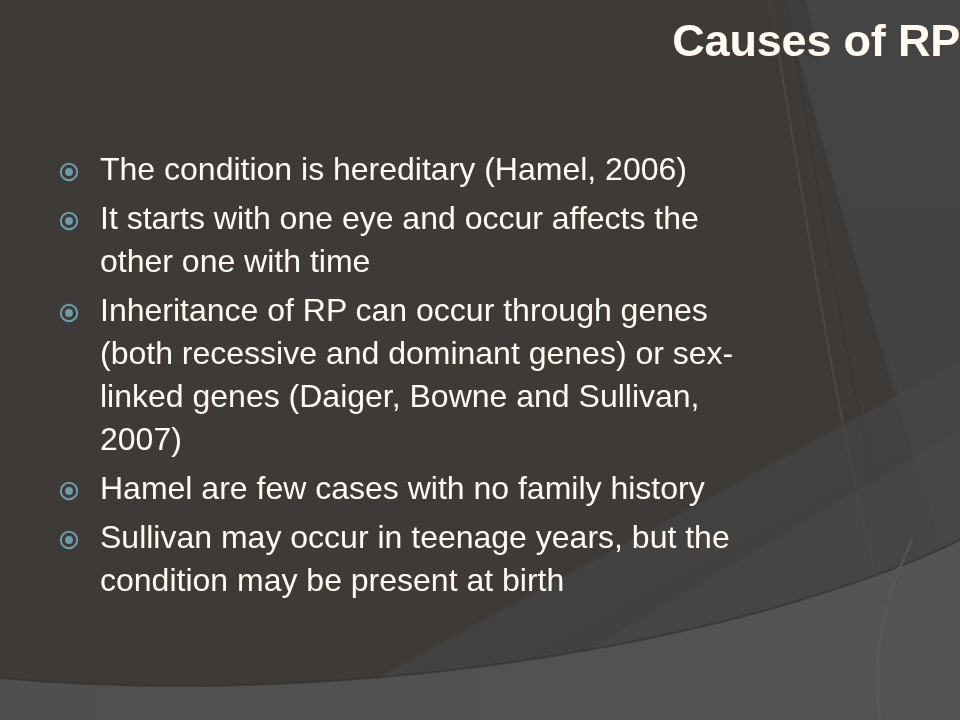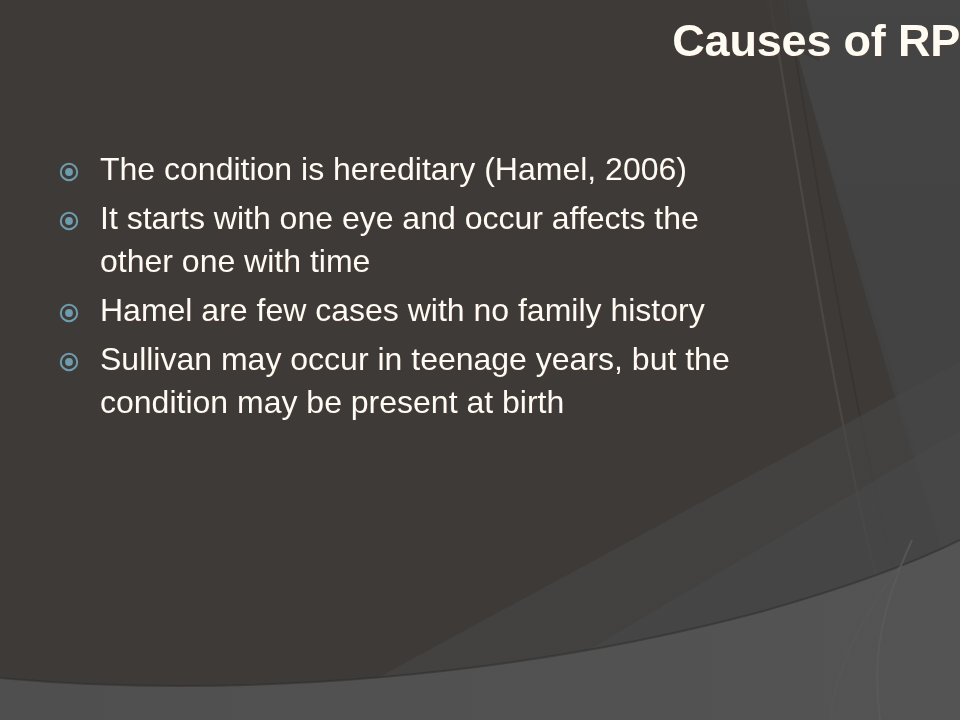--- a/index.html
+++ b/index.html
@@ -146,20 +146,32 @@
         <svg width="22" height="22" viewBox="0 0 22 22">
           <circle cx="11" cy="11" r="8.2" fill="none" stroke="#6f9cac" stroke-width="2"></circle>
           <circle cx="11" cy="11" r="3.9" fill="#6f9cac"></circle>
         </svg>
       </span>
       <span class="btext">It starts with one eye and occur affects the
 other one with time</span>
     </div>
 
 
+    <div class="bullet">
+      <span class="marker">
+        <svg width="22" height="22" viewBox="0 0 22 22">
+          <circle cx="11" cy="11" r="8.2" fill="none" stroke="#6f9cac" stroke-width="2"></circle>
+          <circle cx="11" cy="11" r="3.9" fill="#6f9cac"></circle>
+        </svg>
+      </span>
+      <span class="btext">Inheritance of RP can occur through genes
+(both recessive and dominant genes) or sex-
+linked genes (Daiger, Bowne and Sullivan,
+2007)</span>
+    </div>
 
     <div class="bullet">
       <span class="marker">
         <svg width="22" height="22" viewBox="0 0 22 22">
           <circle cx="11" cy="11" r="8.2" fill="none" stroke="#6f9cac" stroke-width="2"></circle>
           <circle cx="11" cy="11" r="3.9" fill="#6f9cac"></circle>
         </svg>
       </span>
       <span class="btext">Hamel are few cases with no family history</span>
     </div>

